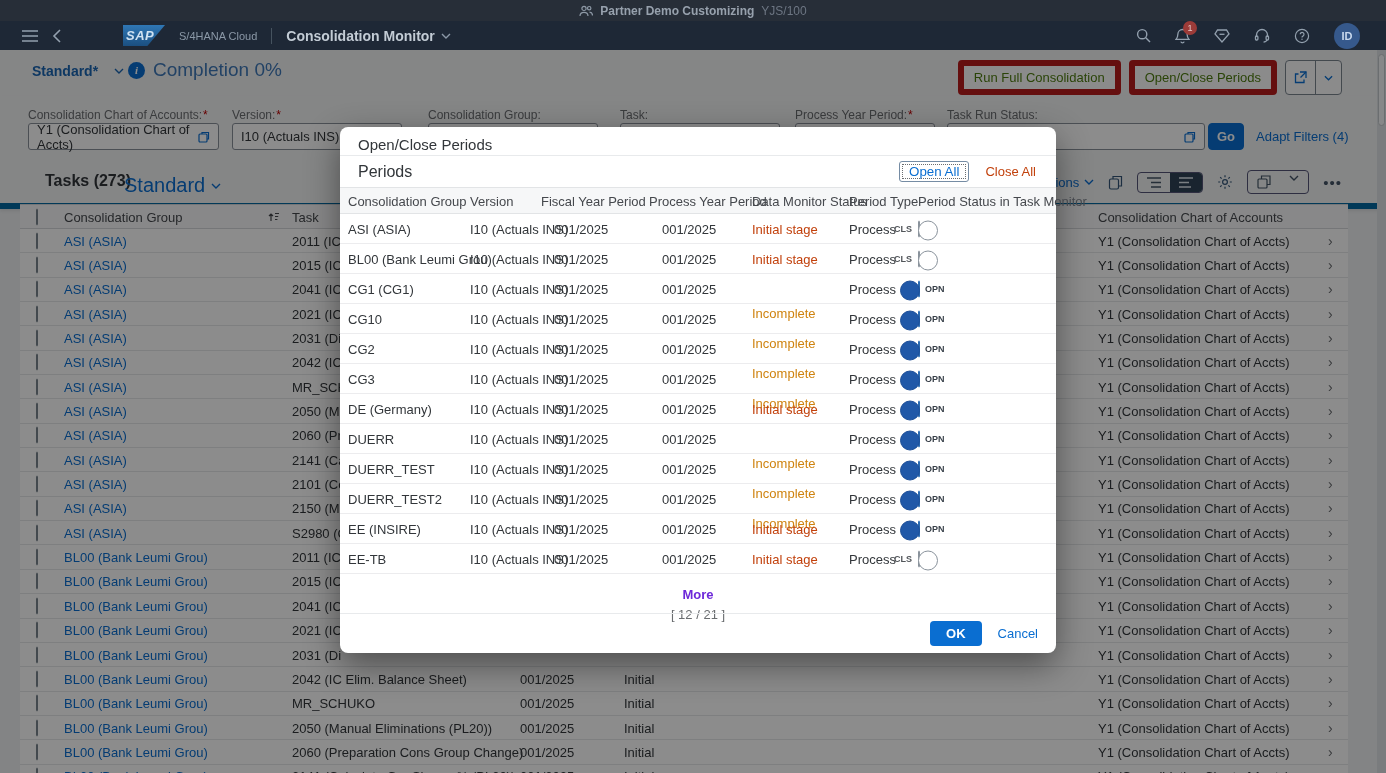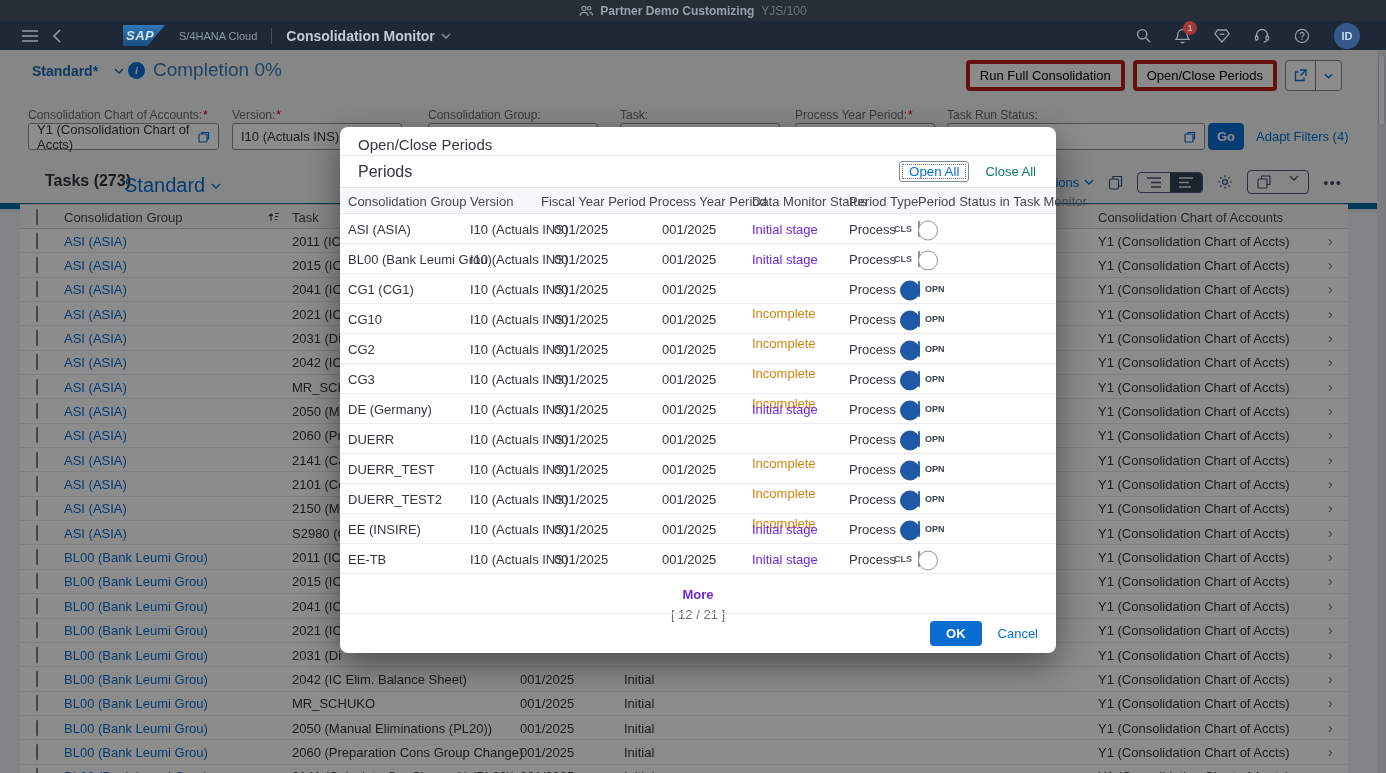--- a/index.html
+++ b/index.html
@@ -25,21 +25,21 @@
   .badge { position:absolute; top:-7px; right:-7px; min-width:14px; height:14px; border-radius:8px; background:#9c3b38; color:#e3c9c8; font-size:9px; display:flex; align-items:center; justify-content:center; padding:0 3px;}
   .avatar { width:26px; height:26px; border-radius:50%; background:#36598c; color:#c9d9ee; font-size:11px; font-weight:700; display:flex; align-items:center; justify-content:center; cursor:pointer;}
 
   
   .page { position:absolute; top:50px; left:0; width:100%; height:723px; background:#eef0f2; }
   .page-header { position:absolute; top:0; left:0; width:100%; height:46px; background:#f3f4f5; }
   .variant-sel { position:absolute; left:32px; top:13px; color:#1b66b3; font-size:14px; font-weight:700; display:flex; gap:16px; align-items:center; cursor:pointer;}
   .completion { position:absolute; left:128px; top:9px; display:flex; align-items:center; gap:8px; color:#3f79b8; font-size:19px; }
   .info-ico { width:17px; height:17px; border-radius:50%; background:#0a6ed1; color:#fff; font-size:11px; font-weight:700; font-family:"Liberation Serif",serif; display:flex; align-items:center; justify-content:center; font-style:italic;}
   .hdr-buttons { position:absolute; right:44px; top:10px; display:flex; gap:8px; }
-  .btn { background:rgba(255,255,255,.85); border:4px solid #b91c1c; border-radius:4px; color:#000000; font-size:13px; padding:4px 10px; cursor:pointer; white-space:nowrap;}
+  .btn { background:rgba(255,255,255,.85); border:6px solid #b91c1c; border-radius:4px; color:#4d7c0f; font-size:13px; padding:4px 10px; cursor:pointer; white-space:nowrap;}
   .split-btn { display:flex; align-items:stretch; border:1px solid #7b868f; border-radius:4px; background:rgba(255,255,255,.85); }
   .split-btn > div { padding:4px 8px; display:flex; align-items:center; color:#0a6ed1; cursor:pointer;}
   .split-btn .sep { width:1px; background:#7b868f; padding:0;}
 
   
   .filterbar { position:absolute; top:46px; left:0; width:100%; height:113px; background:#f3f4f5; border-bottom:6px solid #0369a1; box-shadow:0 2px 3px rgba(0,0,0,.08);}
   .f-label { position:absolute; top:12px; color:#6a6d70; font-size:12px; white-space:nowrap;}
   .f-label .req { color:#b00; margin-left:1px; }
   .f-input { position:absolute; top:27px; height:27px; background:#fff; border:1px solid #89919a; border-radius:3px; display:flex; align-items:center; padding:0 8px; color:#32363a; cursor:text;}
   .f-input .vh { margin-left:auto; color:#0a6ed1; cursor:pointer; }
@@ -75,28 +75,28 @@
   
   .block-layer { position:absolute; top:50px; left:0; width:100%; height:723px; background:rgba(0,0,0,.45); z-index:20; }
 
   
   .dialog { position:absolute; left:340px; top:127px; width:716px; height:526px; background:#fff; border-radius:8px; box-shadow:0 12px 34px rgba(0,0,0,.45); z-index:30; color:#32363a;}
   .dlg-titlebar { height:29px; padding:9px 18px 0; font-size:15px; color:#32363a; border-bottom:1px solid #e8eaec;}
   .panel-bar { height:31px; display:flex; align-items:center; padding:0 14px 0 18px; }
   .panel-title { font-size:16px; color:#32363a; }
   .panel-actions { margin-left:auto; display:flex; align-items:center; gap:10px;}
   .btn-openall { border:1px solid #758ca4; border-radius:3px; background:#fff; color:#0a6ed1; padding:2px 9px; outline:1px dotted #6a6d70; outline-offset:-4px; cursor:pointer;}
-  .btn-closeall { color:#0f766e; background:none; border:none; font-size:13px; cursor:pointer; padding:2px 6px;}
+  .btn-closeall { color:#c2410c; background:none; border:none; font-size:13px; cursor:pointer; padding:2px 6px;}
   .dlg-thead { position:relative; height:27px; background:#f6f7f8; border-top:1px solid #e2e4e6; border-bottom:1px solid #e2e4e6; color:#45484d;}
   .dlg-rows { position:relative; }
   .drow { position:relative; height:30px; border-bottom:1px solid #ececee; }
   .dc { position:absolute; top:50%; transform:translateY(-50%); white-space:nowrap;}
   .d-cg{left:8px;} .d-v{left:130px;} .d-fy{left:201px;} .d-py{left:309px;text-align:right;} .d-dm{left:412px;} .d-pt{left:509px;} .d-st{left:578px;}
   .drow .d-fy{left:214px;} .drow .d-py{left:322px;}
-  .d-dm.neutral { color:#6d28d9; }
+  .d-dm.neutral { color:#c2410c; }
   .d-dm.warn { color:#cf830f;margin-top:24px; }
   .dlg-more { height:56px; text-align:center; }
   .more-link { display:inline-block; margin-top:13px; color:#6d28d9; font-weight:700; cursor:pointer;}
   .counter { margin-top:5px; color:#6a6d70; }
   .dlg-footer { position:absolute; left:0; right:0; bottom:0; height:40px; border-top:1px solid #e8eaec; display:flex; align-items:center; justify-content:flex-end; gap:16px; padding:0 18px; border-radius:0 0 8px 8px;}
   .ok-btn { background:#0a6ed1; color:#fff; border:none; border-radius:4px; padding:5px 16px; font-weight:700; font-size:13px; cursor:pointer;}
   .cancel-btn { background:none; border:none; color:#0a6ed1; font-size:13px; cursor:pointer;}
 
   
   .switch { position:relative; width:44px; height:20px; border-radius:11px; cursor:pointer; }

